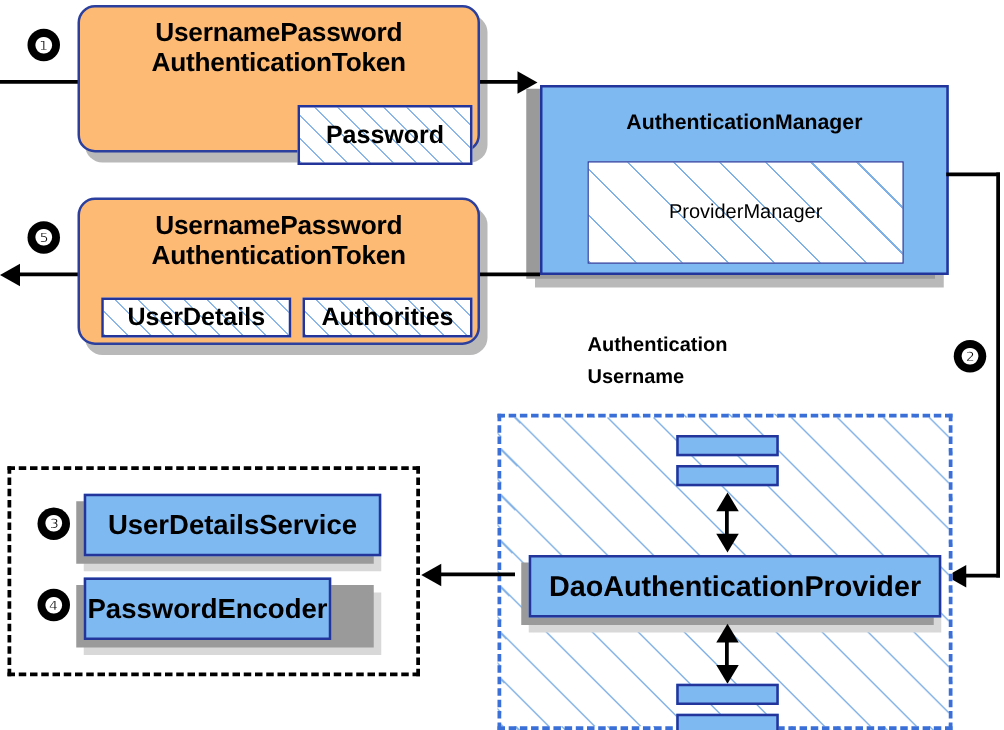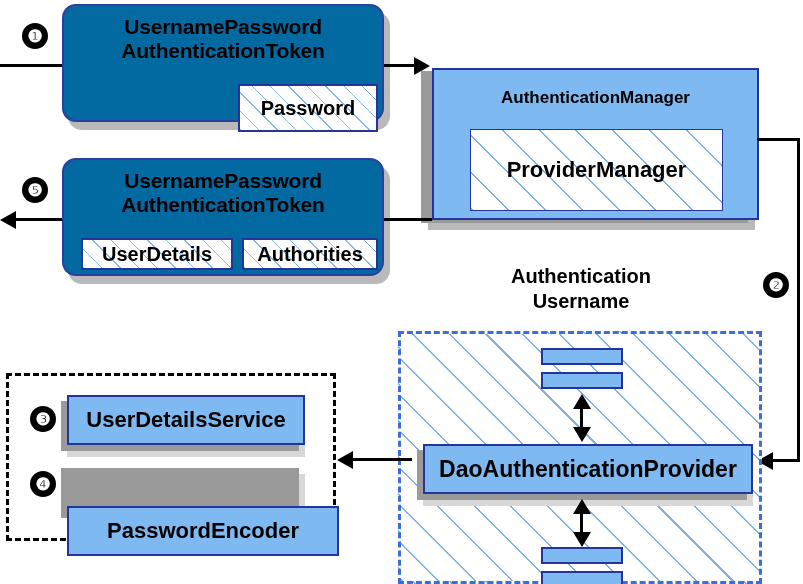--- a/index.html
+++ b/index.html
@@ -25,21 +25,21 @@
         rgba(255,255,255,0) 1.5px, rgba(255,255,255,0) 26px);
   }
 
   
   .badge{width:26px;height:26px;border-radius:50%;background:#000;
          color:#fff;font-size:17px;font-weight:bold;line-height:1;
          letter-spacing:0;}
 
   
   .token-shadow{background:#b9b9b9;border-radius:14px;}
-  .token{background:#0369a1;border:2px solid #2b3f9e;border-radius:14px;}
+  .token{background:#fdba74;border:2px solid #2b3f9e;border-radius:14px;}
   .token-title{font-size:21px;font-weight:bold;line-height:24px;letter-spacing:-0.2px;}
   .slot{border:2px solid #23349b;font-size:20px;font-weight:bold;color:#000;}
 
   
   .rect{background:#7fb9f2;border:2px solid #23349b;}
   .rect-shadow-a{background:#9a9a9a;}
   .rect-shadow-b{background:#d8d8d8;}
 
   
   .dash-black{border:3px dashed #000;}
@@ -50,21 +50,21 @@
   .ln-v{background:#000;width:3px;}
   .arrow-l{width:0;height:0;border-top:9px solid transparent;
            border-bottom:9px solid transparent;border-right:16px solid #000;}
   .arrow-r{width:0;height:0;border-top:9px solid transparent;
            border-bottom:9px solid transparent;border-left:16px solid #000;}
   .arrow-u{width:0;height:0;border-left:9px solid transparent;
            border-right:9px solid transparent;border-bottom:15px solid #000;}
   .arrow-d{width:0;height:0;border-left:9px solid transparent;
            border-right:9px solid transparent;border-top:15px solid #000;}
 
-  .grp-title{font-size:20px;font-weight:bold;line-height:25px;text-align:center;}
+  .grp-title{font-size:16px;font-weight:bold;line-height:25px;}
   .big-label{font-size:17px;font-weight:bold;}
 </style>
 </head>
 <body>
 
 <div id="stage">
 
   <div class="abs ln-h" style="left:0px;top:64px;width:72px;"></div>
 
   <div class="abs ctr badge" style="left:22px;top:23px;">❶</div>
@@ -79,21 +79,21 @@
   </div>
 
   <div class="abs ln-h" style="left:384px;top:64px;width:32px;"></div>
   <div class="abs arrow-r" style="left:414px;top:57px;"></div>
 
   <div class="abs" style="left:428px;top:78px;width:327px;height:152px;background:#b9b9b9;"></div>
   <div class="abs" style="left:421px;top:71px;width:327px;height:152px;background:#9a9a9a;"></div>
   <div class="abs rect" style="left:432px;top:68px;width:327px;height:152px;">
     <div class="abs big-label" style="left:0px;top:18px;width:323px;text-align:center;">AuthenticationManager</div>
     <div class="abs ctr hatch-pane" style="left:36px;top:59px;width:253px;height:82px;border:1px solid #23349b;
-                font-size:22px;font-weight:bold;">ProviderManager</div>
+                font-size:16px;font-weight:normal;">ProviderManager</div>
   </div>
 
   <div class="abs ctr badge" style="left:22px;top:177px;">❺</div>
 
   <div class="abs arrow-l" style="left:0px;top:211px;"></div>
   <div class="abs ln-h" style="left:14px;top:218px;width:58px;"></div>
 
   <div class="abs token-shadow" style="left:68px;top:166px;width:322px;height:118px;"></div>
   <div class="abs token" style="left:62px;top:158px;width:322px;height:118px;">
     <div class="abs ctr" style="left:0px;top:7px;width:318px;height:52px;flex-direction:column;">
@@ -147,16 +147,16 @@
     <div class="abs ctr badge" style="left:21px;top:30px;">❸</div>
 
     <div class="abs rect-shadow-b" style="left:58px;top:31px;width:238px;height:50px;"></div>
     <div class="abs rect-shadow-a" style="left:52px;top:25px;width:238px;height:50px;"></div>
     <div class="abs ctr rect" style="left:58px;top:19px;width:238px;height:50px;font-size:22px;font-weight:bold;">UserDetailsService</div>
 
     <div class="abs ctr badge" style="left:21px;top:95px;">❹</div>
 
     <div class="abs rect-shadow-b" style="left:58px;top:98px;width:238px;height:50px;"></div>
     <div class="abs rect-shadow-a" style="left:52px;top:92px;width:238px;height:50px;"></div>
-    <div class="abs ctr rect" style="left:58px;top:86px;width:272px;height:50px;font-size:22px;font-weight:bold;margin-top:44px;">PasswordEncoder</div>
+    <div class="abs ctr rect" style="left:58px;top:86px;width:198px;height:50px;font-size:22px;font-weight:bold;">PasswordEncoder</div>
   </div>
 
 </div>
 
 </body></html>

